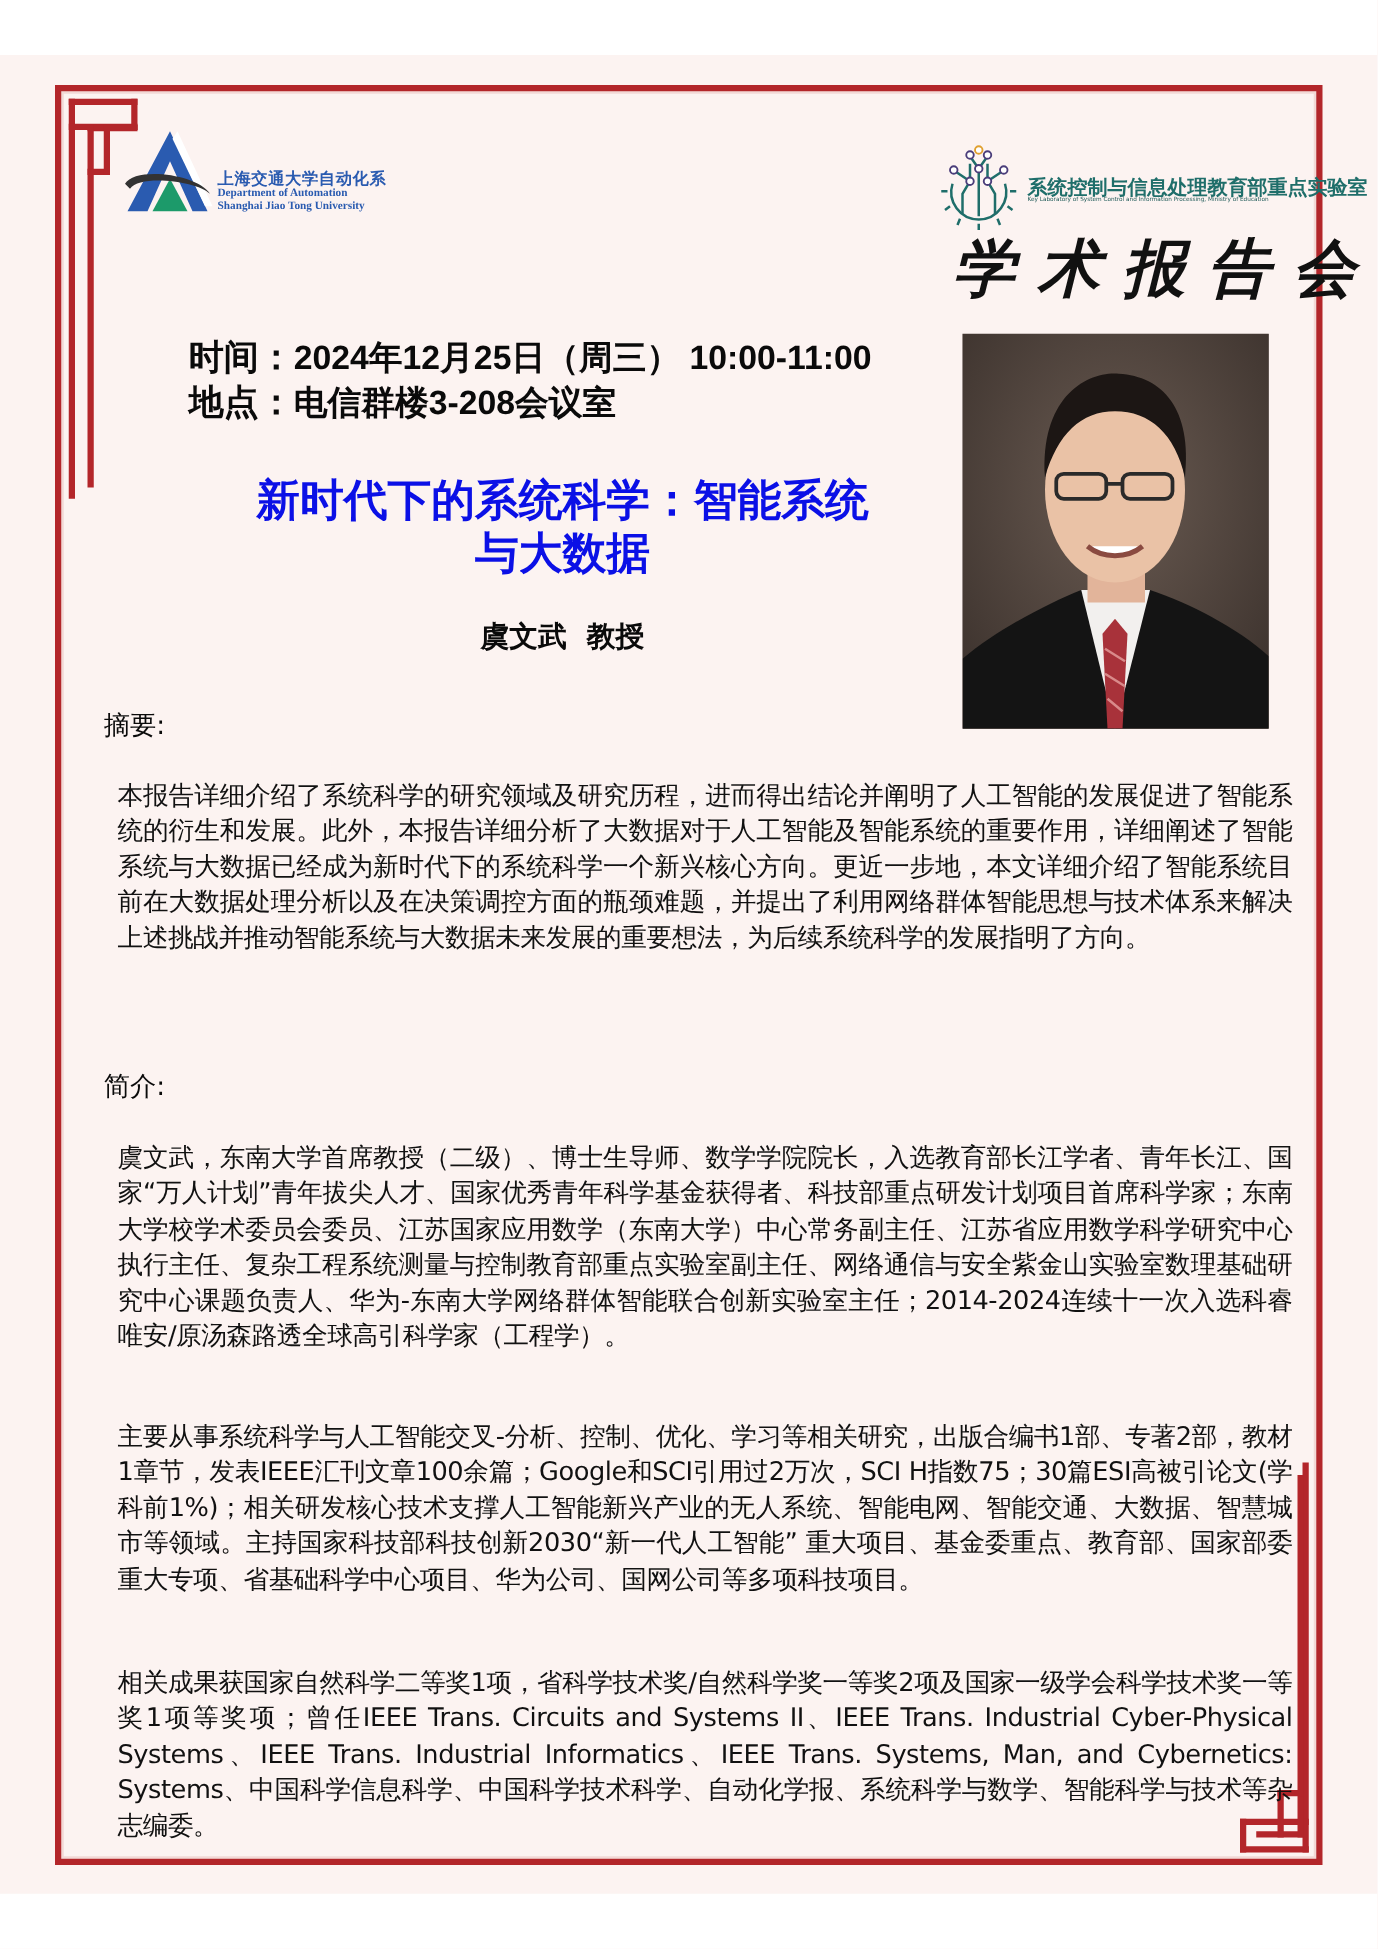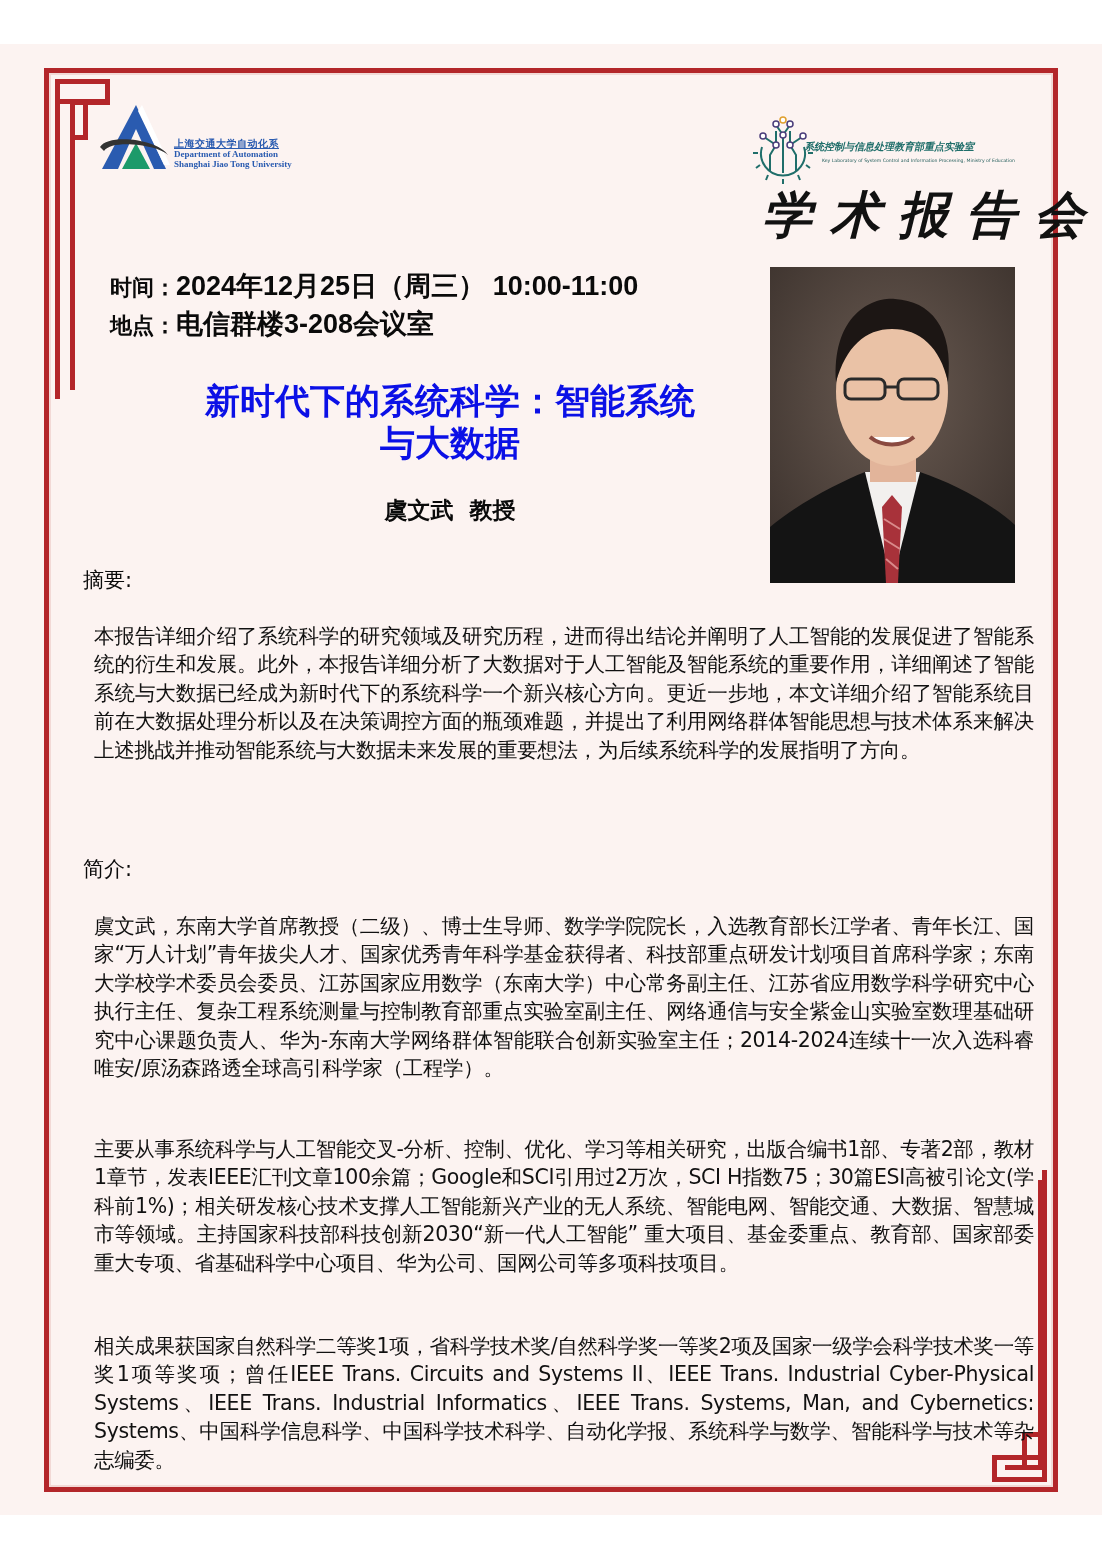--- a/index.html
+++ b/index.html
@@ -26,33 +26,33 @@
   .br2 { left: 992px; top: 1455px; width: 55px; height: 27px; border-width: 5px 0 0 5px; }
   .br3 { left: 1005px; top: 1180px; width: 38px; height: 290px; border-width: 0 5px 5px 0; }
   .br4 { left: 1022px; top: 1432px; width: 20px; height: 38px; border-width: 5px 0 0 5px; }
 
   .abs { position: absolute; }
 
   
   .logo-left { left: 98px; top: 103px; width: 240px; height: 70px; }
   .logo-left svg { position: absolute; left: 0; top: 0; }
   .logo-left .txt { position: absolute; left: 76px; top: 36px; line-height: 10px; color: #2a5bb0; font-weight: bold; font-size: 9px; font-family: "Liberation Serif", serif; }
-  .logo-left .txt .cn { font-size: 10px; letter-spacing: 0.5px; font-family: "DejaVu Sans", sans-serif; text-decoration: underline; }
+  .logo-left .txt .cn { font-size: 13px; letter-spacing: 0.5px; font-family: "DejaVu Sans", sans-serif; }
   .logo-right { left: 748px; top: 115px; width: 300px; height: 70px; }
   .logo-right svg { position: absolute; left: 0; top: 0; }
-  .logo-right .cn { position: absolute; left: 56px; top: 25px; font-size: 10px; font-weight: bold; color: #1f6e6a; white-space: nowrap; font-style: italic; }
+  .logo-right .cn { position: absolute; left: 74px; top: 25px; font-size: 16px; font-weight: bold; color: #1f6e6a; white-space: nowrap; }
   .logo-right .en { position: absolute; left: 74px; top: 43px; font-size: 4.6px; color: #1f5a58; white-space: nowrap; }
 
   .main-title {
     left: 0; width: 1102px; top: 182px; text-align: right;
     font-family: "DejaVu Serif", serif; font-weight: bold; font-size: 50px;
     letter-spacing: 18px; color: #111; font-style: italic;
   }
   .info { left: 110px; top: 268px; font-weight: bold; font-size: 27px; line-height: 36px; color: #0a0a0a; white-space: nowrap; font-family: "Liberation Sans", sans-serif; }
-  .info .cn { font-family: "DejaVu Sans", sans-serif; font-size: 22px; }
+  .info .cn { font-family: "DejaVu Sans", sans-serif; font-size: 28px; margin-left: 41px; }
 
   .talk-title {
     left: 150px; width: 600px; top: 380px; text-align: center; color: #0b10e6;
     font-weight: bold; font-size: 35px; line-height: 42px; font-family: "DejaVu Sans", sans-serif;
   }
   .speaker { left: 250px; width: 400px; top: 495px; text-align: center; font-weight: bold; font-size: 23px; line-height: 30px; color: #0a0a0a; font-family: "DejaVu Sans", sans-serif; }
 
   .photo { left: 770px; top: 267px; width: 245px; height: 316px; overflow: hidden; background: #4a3f3a; }
 
   .section-head { left: 83px; font-weight: normal; font-size: 21px; color: #0a0a0a; font-family: "DejaVu Sans", sans-serif; }

